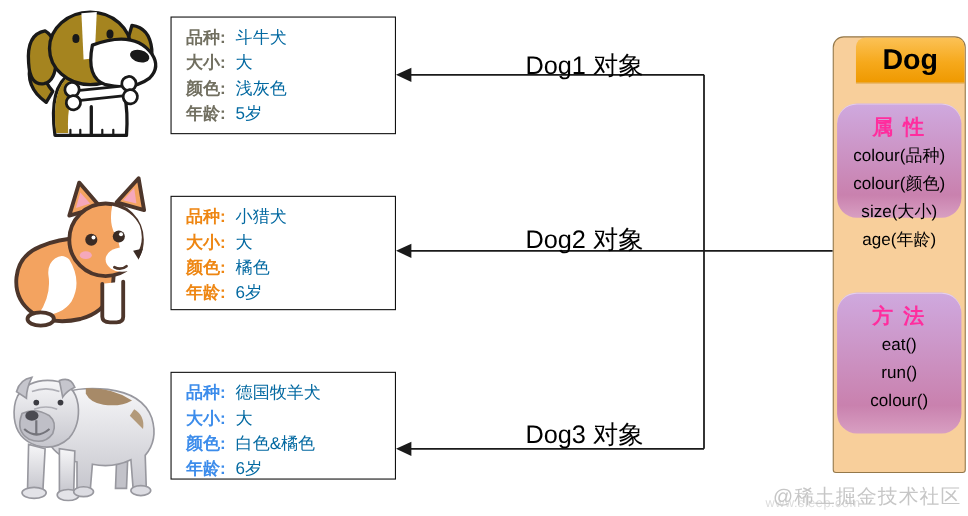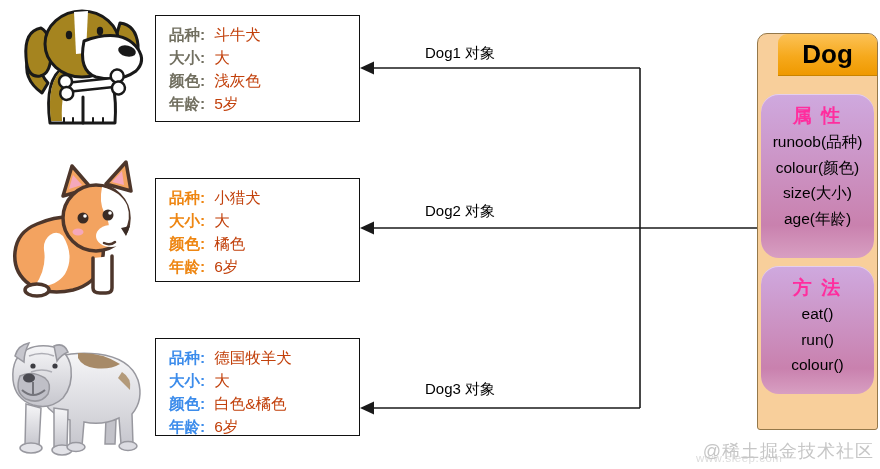--- a/index.html
+++ b/index.html
@@ -7,29 +7,29 @@
     position:relative;width:880px;height:469px;background:#fff;overflow:hidden;
     font-family:"Liberation Sans","DejaVu Sans",sans-serif;
   }
   
   .attr-box{
     position:absolute;left:155px;width:205px;box-sizing:border-box;
     border:1.5px solid #111;background:#fff;padding:7px 8px 0 13px;
   }
   .attr-box .row{font-size:15.5px;line-height:23px;white-space:nowrap;color:#000;}
   .attr-box .lbl{color:var(--lbl,#333);font-weight:700;margin-right:9px;}
-  .attr-box .val{color:#c2410c;font-weight:400;}
+  .attr-box .val{color:#0369a1;font-weight:400;}
   #box1{top:15px;height:107px;}
   #box2{top:178px;height:104px;}
   #box3{top:338px;height:98px;}
   
   .arrows{position:absolute;left:0;top:0;pointer-events:none;}
   .arrow-label{
-    position:absolute;left:425px;width:160px;text-align:left;
-    font-size:15px;color:#000;
+    position:absolute;left:425px;width:160px;text-align:right;
+    font-size:23px;color:#000;
   }
   #alabel1{top:44px;} #alabel2{top:202px;} #alabel3{top:380px;}
   
   .dog-img{position:absolute;}
   #dog1{left:8px;top:3px;} #dog2{left:3px;top:160px;} #dog3{left:2px;top:320px;}
   
   .class-box{
     position:absolute;left:757px;top:33px;width:121px;height:397px;box-sizing:border-box;
     background:#f8cf9b;border:1px solid #94784a;border-radius:10px 10px 3px 3px;padding-left:20px;
   }
@@ -38,21 +38,21 @@
     background:linear-gradient(180deg,#fcc257 0%,#f6a91c 55%,#ef9900 100%);
     border-bottom:1px solid #c98400;
     display:flex;align-items:center;justify-content:center;
     font-size:26px;font-weight:700;color:#000;
   }
   .class-section{
     position:absolute;left:3px;right:3px;border-radius:18px;text-align:center;color:#000;
     background:linear-gradient(180deg,#cfa9df 0%,#c981ae 80%,#d89fc2 100%);
     box-shadow:inset 0 1px 0 rgba(255,255,255,.45);
   }
-  #sec-attrs{top:60px;height:164px;}
+  #sec-attrs{top:60px;height:104px;}
   #sec-methods{top:232px;height:128px;border-radius:18px;}
   .section-title{
     padding-top:9px;font-size:19px;font-weight:700;color:#ff2d9e;letter-spacing:2px;
   }
   .section-item{font-size:15.5px;line-height:25.5px;}
   
   .wm1{position:absolute;right:6px;top:439px;font-size:18px;color:#c6c6c6;letter-spacing:1px;}
   .wm2{position:absolute;left:696px;top:452px;font-size:11.5px;color:#dcdcdc;letter-spacing:.5px;}
 </style>
 </head>
@@ -181,21 +181,21 @@
     <div class="row"><span class="lbl">大小:</span><span class="val">大</span></div>
     <div class="row"><span class="lbl">颜色:</span><span class="val">白色&amp;橘色</span></div>
     <div class="row"><span class="lbl">年龄:</span><span class="val">6岁</span></div>
   </div>
 
   <div class="class-box">
     <div class="class-header">Dog</div>
 
     <div class="class-section" id="sec-attrs">
       <div class="section-title">属 性</div>
-      <div class="section-item">runoob(品种)</div>
+      <div class="section-item">colour(品种)</div>
       <div class="section-item">colour(颜色)</div>
       <div class="section-item">size(大小)</div>
       <div class="section-item">age(年龄)</div>
     </div>
 
     <div class="class-section" id="sec-methods">
       <div class="section-title">方 法</div>
       <div class="section-item">eat()</div>
       <div class="section-item">run()</div>
       <div class="section-item">colour()</div>

